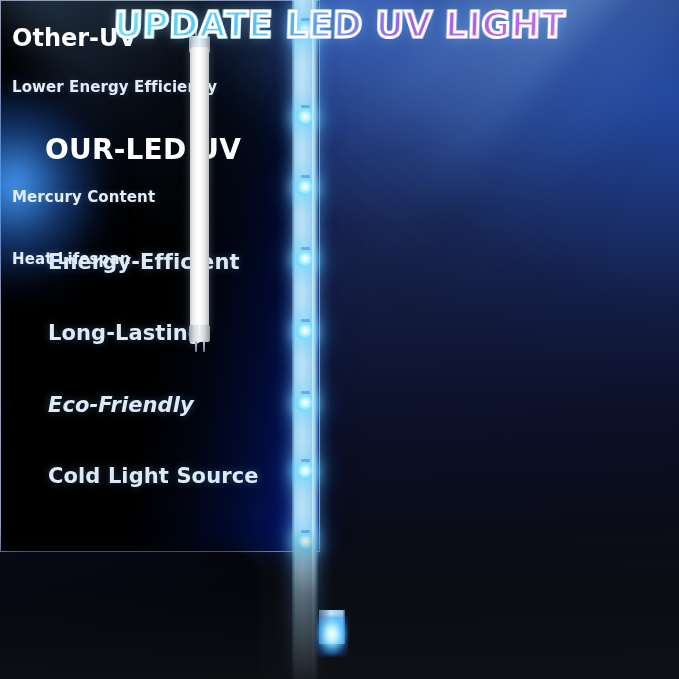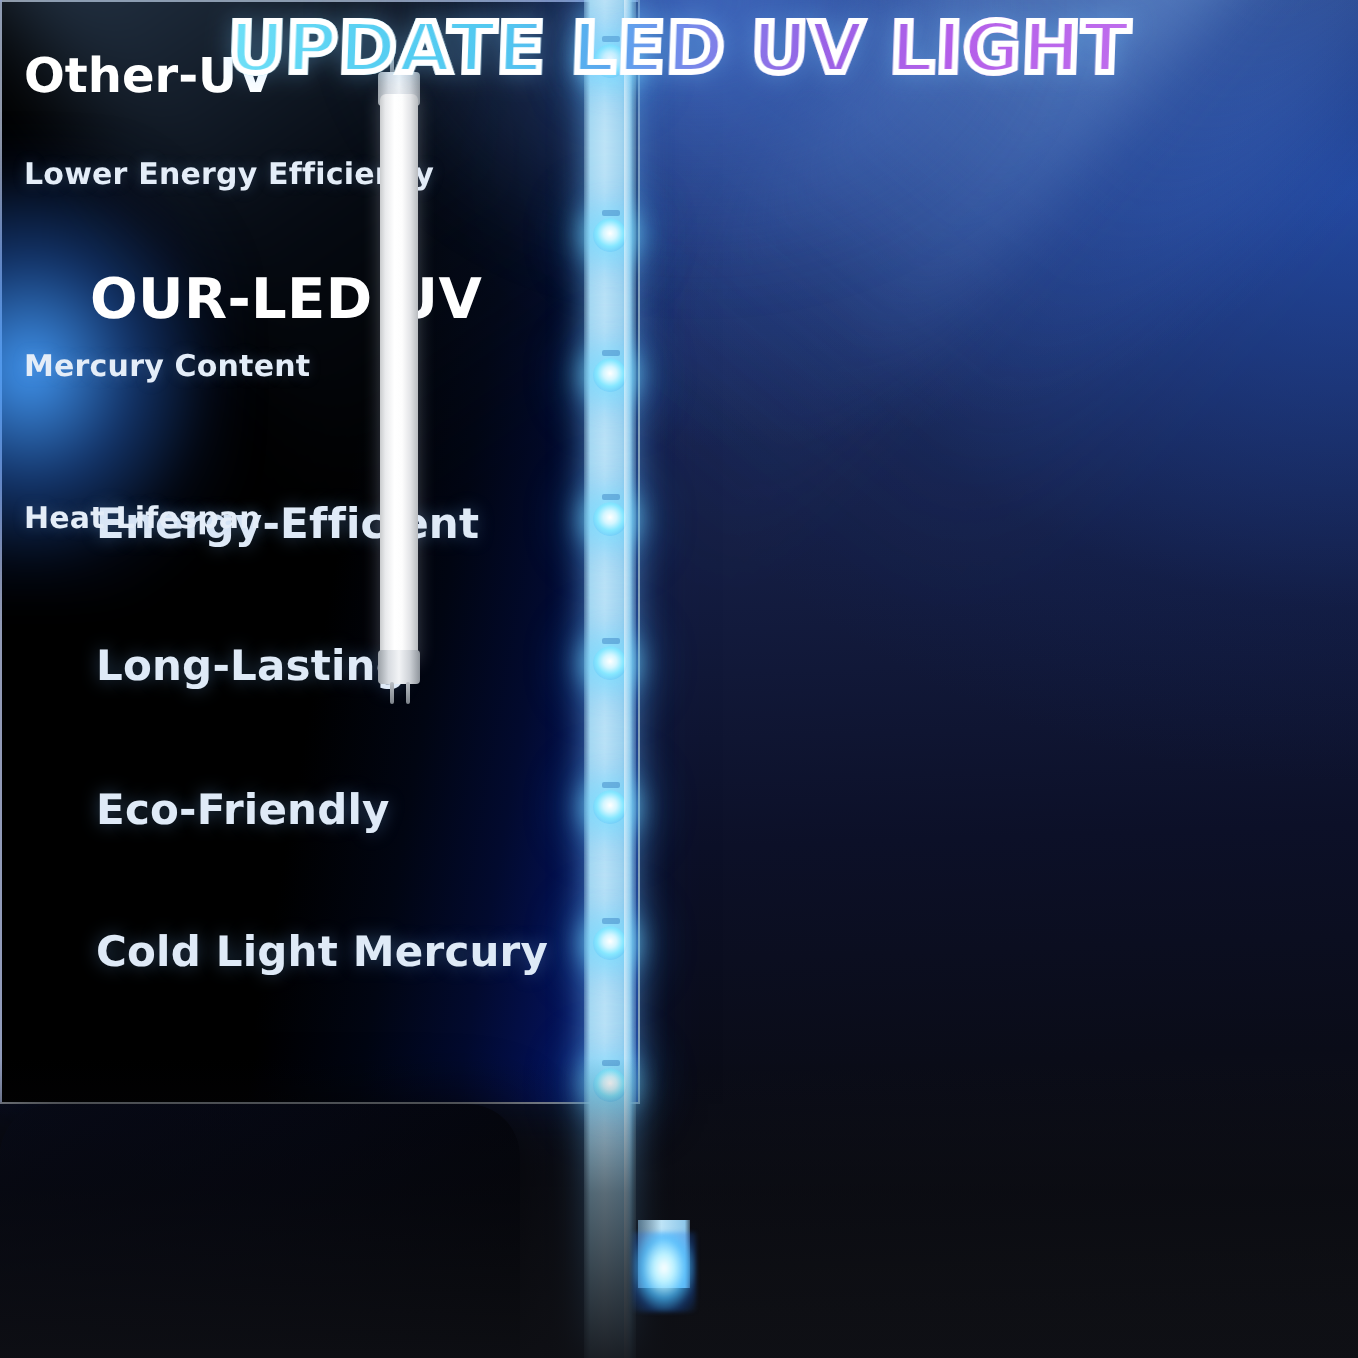--- a/index.html
+++ b/index.html
@@ -102,21 +102,21 @@
     position:absolute; left:48px;
     font-size:21px; font-weight:bold;
     color:#dfeaf7;
     letter-spacing:0.1px;
     font-family:"DejaVu Sans", sans-serif;
     text-shadow:0 0 9px rgba(120,185,255,0.35);
     white-space:nowrap;
   }
   .lf0 { top:250px; }
   .lf1 { top:321px; }
-  .lf2 { top:393px; }
+  .lf2 { top:393px;font-style:italic; }
   .lf3 { top:464px; }
 
   
   #led-strip {
     position:absolute; left:292px; top:0px; width:26px; height:100%;
     background:linear-gradient(to right,
       rgba(150,205,240,0.55) 0%,
       #a9daf2 12%,
       #bee4f7 40%,
       #a4d5ef 72%,
@@ -165,21 +165,21 @@
   }
   .right-feature {
     position:absolute; left:12px;
     font-size:15px; font-weight:bold; color:#e4edf8;
     font-family:"DejaVu Sans", sans-serif;
     letter-spacing:0.1px; white-space:nowrap;
     text-shadow:0 0 7px rgba(130,180,240,0.25);
   }
   .rf0 { top:78px; }
   .rf1 { top:126px; }
-  .rf2 { top:174px; }
+  .rf2 { top:188px; }
   .rf3 { top:250px; }
 
   
   #tube { position:absolute; left:182px; top:22px; width:34px; height:340px; }
   .tube-body {
     position:absolute; left:8px; top:25px; width:19px; height:285px;
     border-radius:3px;
     background:linear-gradient(to right,
       #c9cbcd 0%, #e9eaec 14%, #ffffff 38%, #fdfdfd 58%, #e3e4e7 80%, #b9bcc0 100%);
     box-shadow:0 0 9px rgba(210,220,235,0.30);
@@ -217,21 +217,21 @@
   </div>
 
   <div id="card-left">
     <div id="card-left-inner">
 
       <div class="left-title">OUR-LED UV</div>
 
       <div class="left-feature lf0">Energy-Efficient</div>
       <div class="left-feature lf1">Long-Lasting</div>
       <div class="left-feature lf2">Eco-Friendly</div>
-      <div class="left-feature lf3">Cold Light Mercury</div>
+      <div class="left-feature lf3">Cold Light Source</div>
 
       <div id="led-strip">
         <div class="led" style="top:22px"></div>
         <div class="led" style="top:109px"></div>
         <div class="led" style="top:179px"></div>
         <div class="led" style="top:251px"></div>
         <div class="led" style="top:323px"></div>
         <div class="led" style="top:395px"></div>
         <div class="led" style="top:463px"></div>
         <div class="led" style="top:534px"></div>

